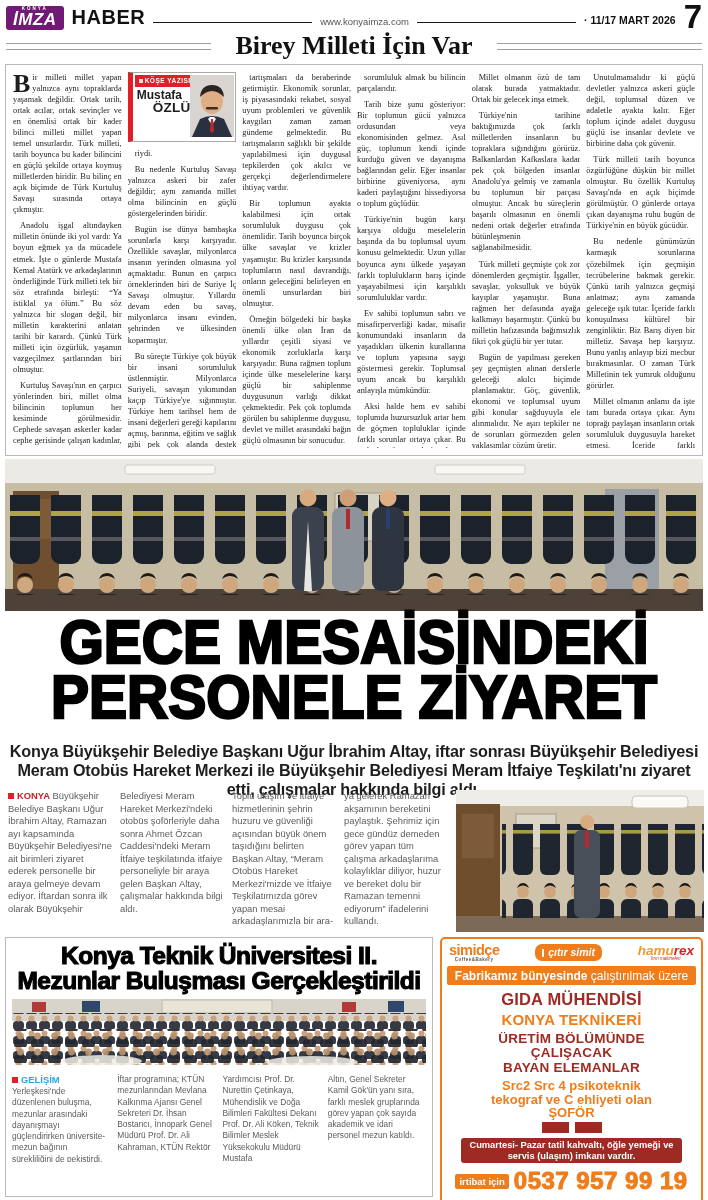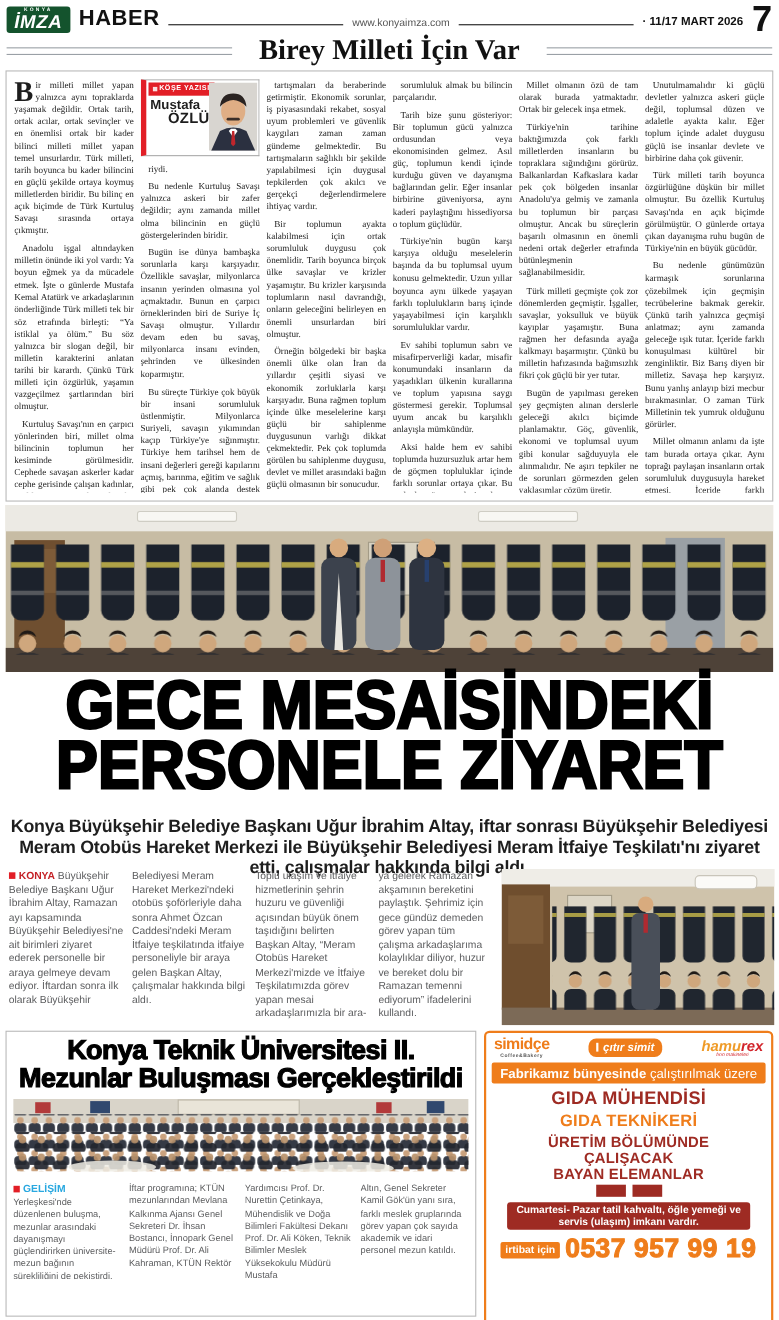--- a/index.html
+++ b/index.html
@@ -1,20 +1,20 @@
 <!DOCTYPE html>
 <html><head>
 <meta charset="utf-8">
 <style>
   html,body{margin:0;padding:0;background:#fff;}
   .page{position:relative;width:708px;height:1200px;background:#fff;overflow:hidden;
         font-family:"Liberation Sans",sans-serif;color:#111;}
   
   .hdr{position:absolute;top:0;left:0;width:708px;height:30px;display:flex;align-items:flex-end;padding:3px 6px 0 6px;box-sizing:border-box;gap:8px;}
-  .logo{background:#14532d;color:#fff;border-radius:3px;padding:1px 7px 2px;text-align:center;line-height:1;}
+  .logo{background:#701a75;color:#fff;border-radius:3px;padding:1px 7px 2px;text-align:center;line-height:1;}
   .logo .top{font-size:4.5px;letter-spacing:2px;font-weight:bold;}
   .logo .main{font-size:17px;font-weight:bold;font-style:italic;letter-spacing:.5px;}
   .section-name{font-size:20px;font-weight:bold;letter-spacing:.5px;padding-bottom:1px;}
   .hrule{flex:1;border-bottom:1.6px solid #1a1a1a;margin-bottom:7px;}
   .site{font-size:9.5px;color:#555;margin-bottom:3px;}
   .date{font-size:10.5px;font-weight:bold;margin-bottom:4px;white-space:nowrap;}
   .pageno{font-size:33px;font-weight:bold;line-height:.8;margin-bottom:0;}
   
   .op-title-row{position:absolute;top:32px;left:6px;width:696px;height:28px;display:flex;align-items:center;gap:24px;}
   .t-bar{flex:1;height:5px;border-top:1.6px solid #9aa0a6;border-bottom:1.6px solid #9aa0a6;}
@@ -306,26 +306,31 @@
         <span class="sub">Coffee&amp;Bakery</span>
       </div>
       <div class="l2"><span class="bar"></span><span>çıtır simit</span></div>
       <div class="l3">
         <span class="a">hamu</span><span class="b">rex</span>
         <span class="sub">fırın makineleri</span>
       </div>
     </div>
     <div class="ad-banner"><span class="b">Fabrikamız bünyesinde</span><span> çalıştırılmak üzere</span></div>
     <div class="role1">GIDA MÜHENDİSİ</div>
-    <div class="role2">GIDA TEKNİKERİ</div>
+    <div class="role2">KONYA TEKNİKERİ</div>
     <div class="role3">
       <div>ÜRETİM BÖLÜMÜNDE</div>
       <div>ÇALIŞACAK</div>
       <div>BAYAN ELEMANLAR</div>
     </div>
+    <div class="req">
+      <div>Src2 Src 4 psikoteknik</div>
+      <div>tekograf ve C ehliyeti olan</div>
+      <div>ŞOFÖR</div>
+    </div>
     <div class="action-row">
       <div class="a-bar"></div>
       <div class="a-bar"></div>
     </div>
     <div class="ad-note">
       <div>Cumartesi- Pazar tatil kahvaltı, öğle yemeği ve</div>
       <div>servis (ulaşım) imkanı vardır.</div>
     </div>
     <div class="phone-row">
       <div class="ph-label">irtibat için</div>

